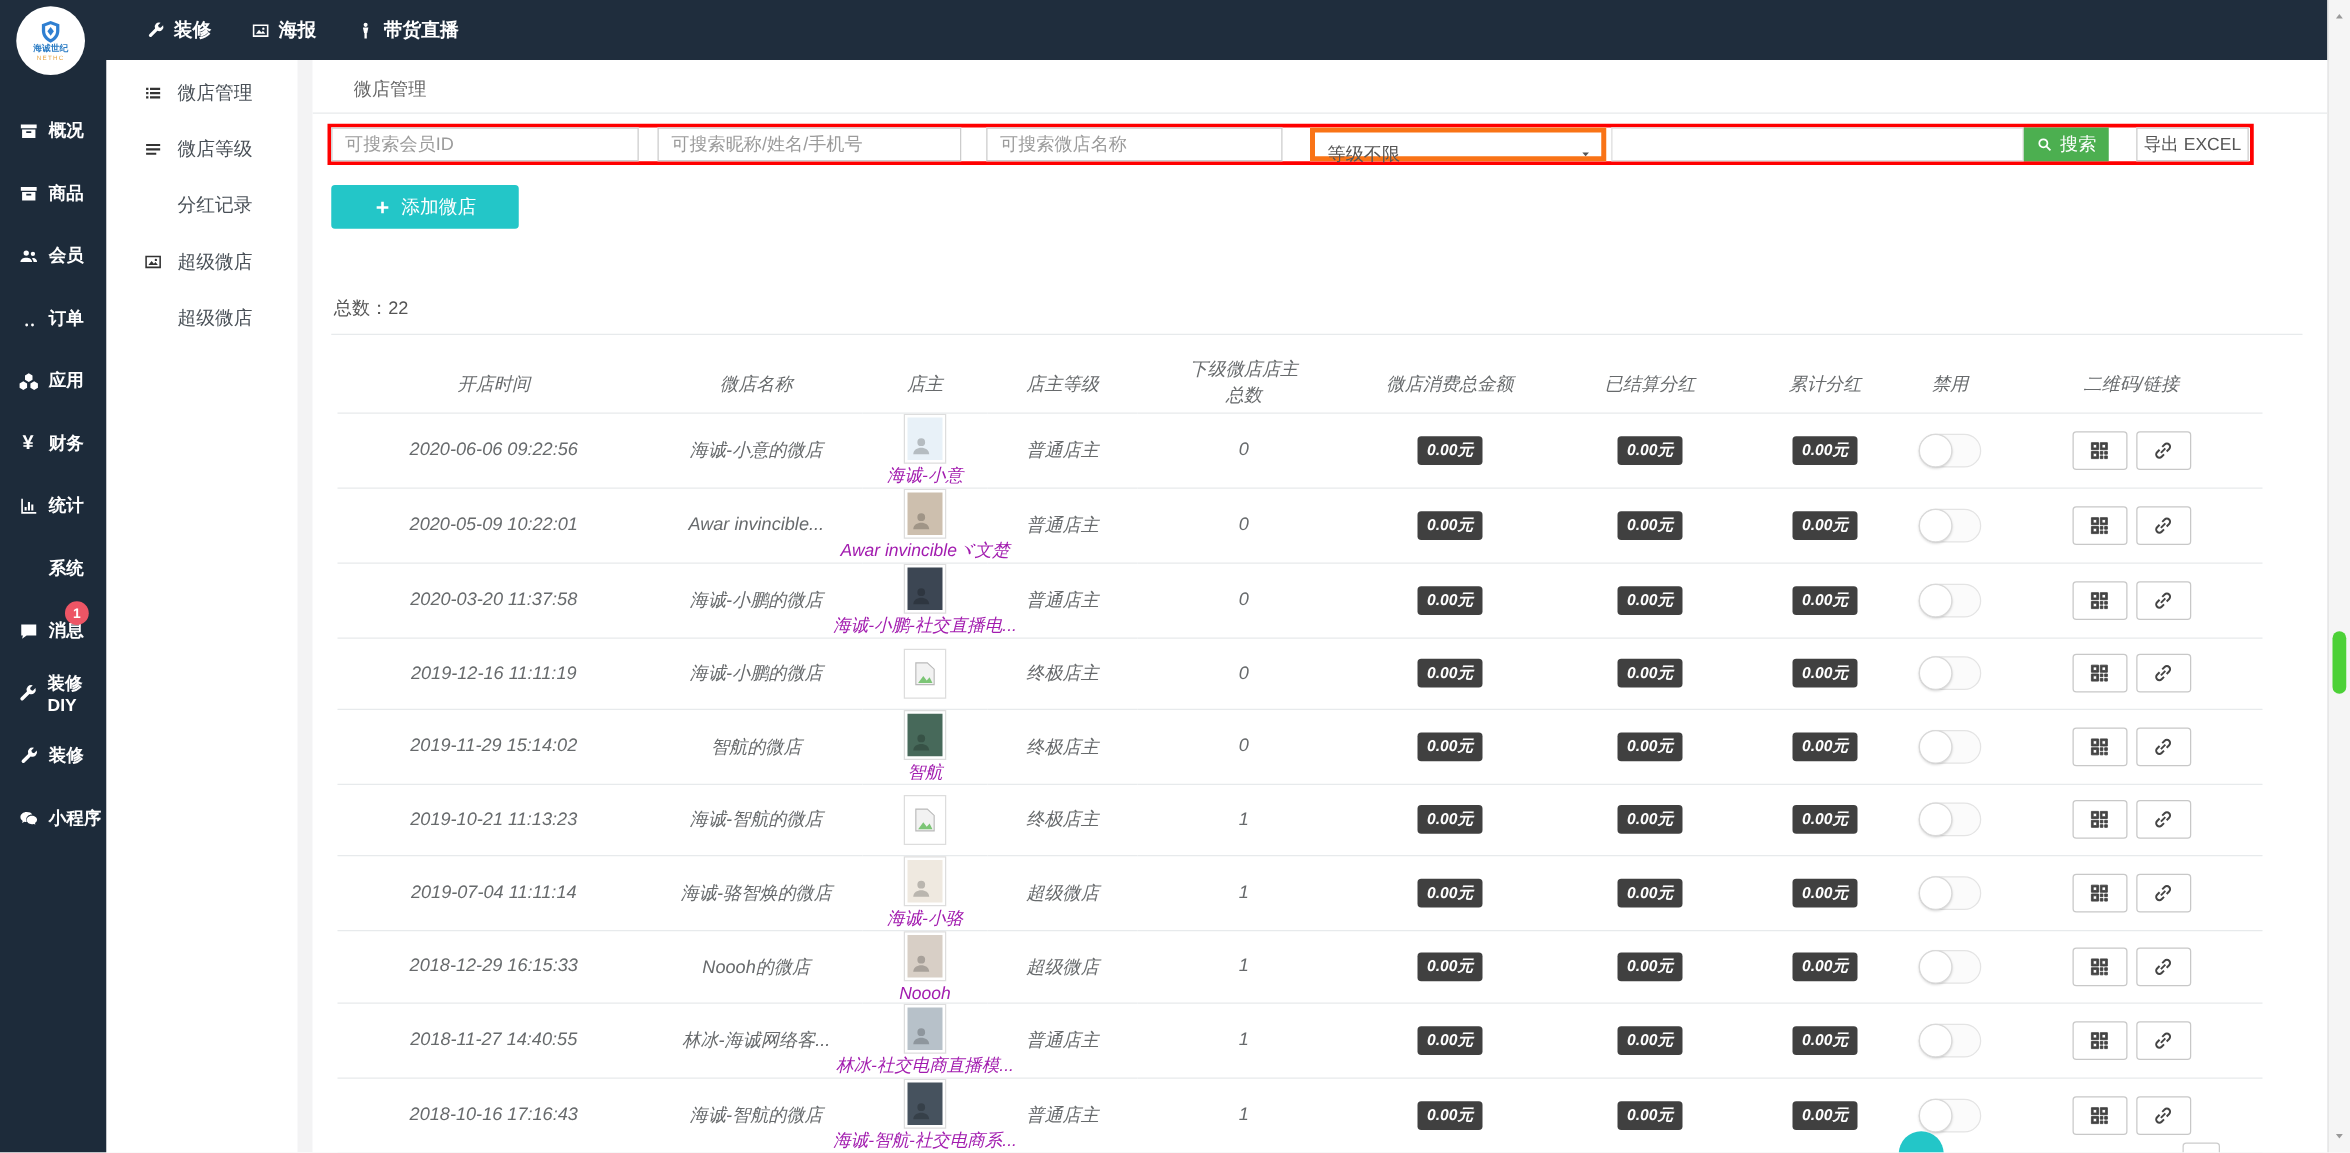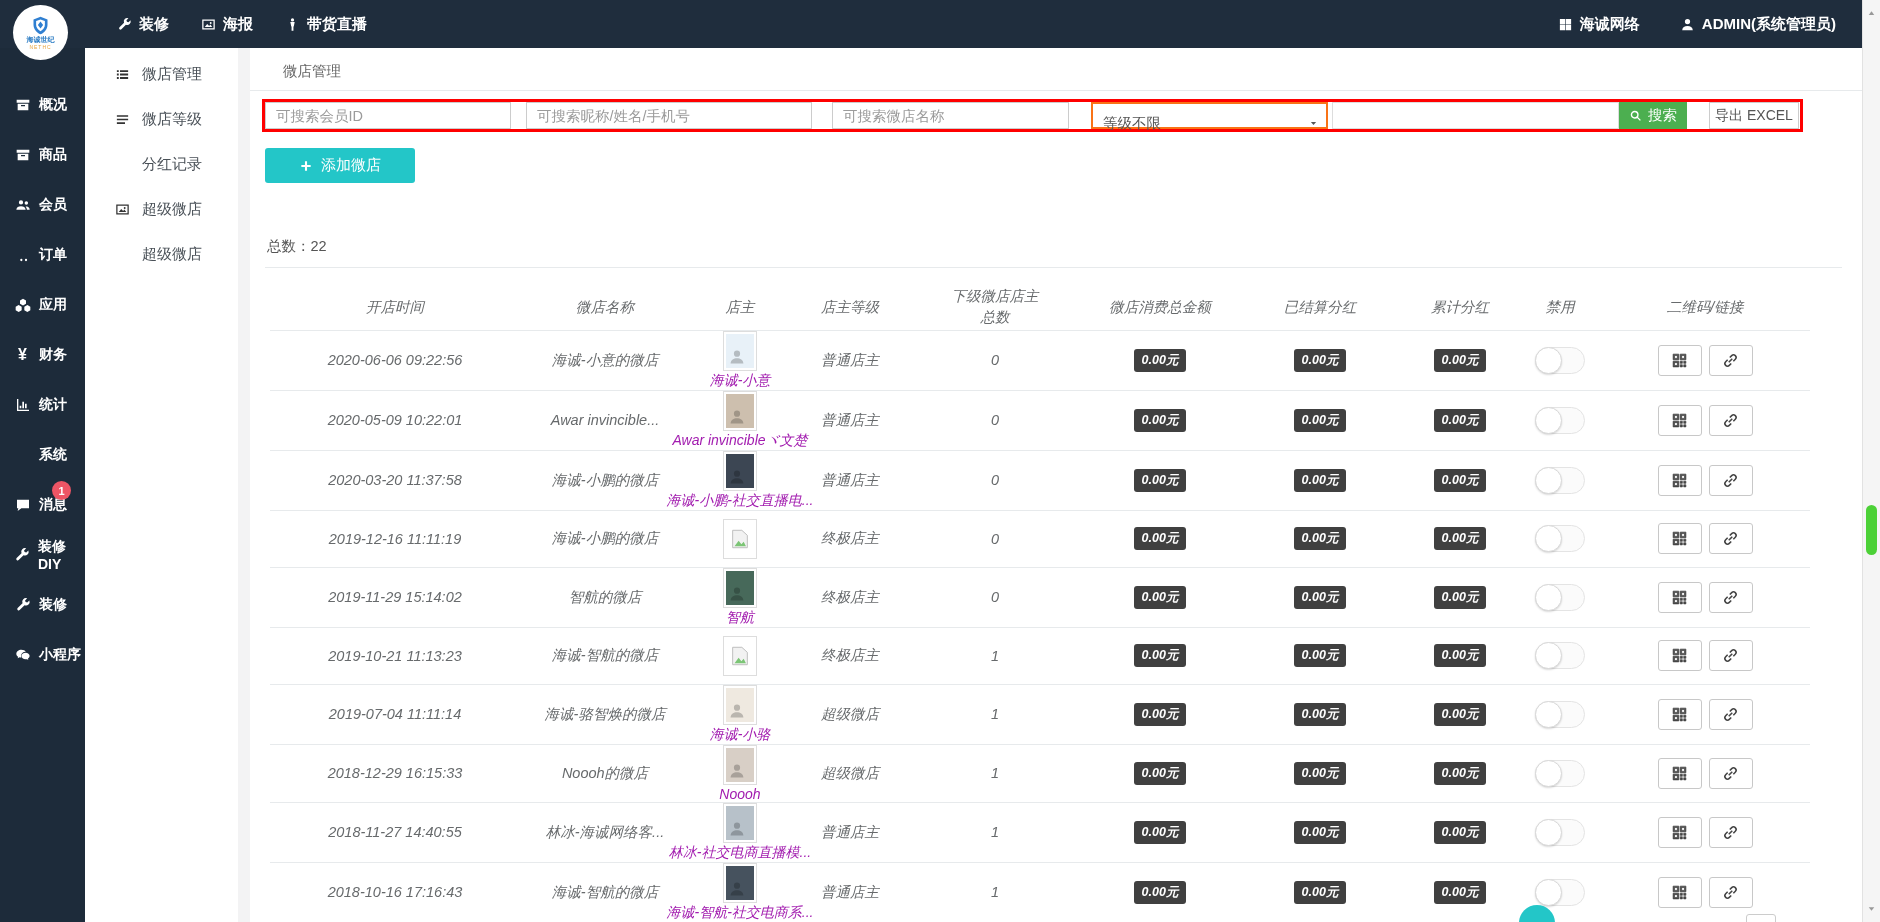--- a/index.html
+++ b/index.html
@@ -38,23 +38,23 @@
   .content { position:absolute; left:250px; top:48px; width:1612px; height:874px; background:#fff; overflow:hidden; }
   .breadcrumb { position:absolute; left:33px; top:14px; font-size:14.5px; color:#666; }
   .crumb-divider { position:absolute; left:0; top:42px; width:100%; height:1px; background:#e7eaec; }
 
   .search-box { position:absolute; left:12px; top:51px; width:1541px; height:33px; border:3px solid #ff0000; background:#fff;
     display:flex; align-items:center; }
   .si { height:27px; border:1px solid #ccc; font-size:14.5px; color:#555; padding:0 10px; outline:none; background:#fff;
     font-family:"Liberation Sans","DejaVu Sans",sans-serif; }
   .si::placeholder { color:#9b9b9b; opacity:1; }
   .in1 { width:246px; }
-  .in2 { width:286px; margin-left:15px; }
+  .in2 { width:243px; margin-left:15px; }
   .in3 { width:237px; margin-left:20px; }
-  .level-select { width:237px; margin-left:22px; height:27px; border:2px solid #f97316; display:flex; align-items:center;
+  .level-select { width:237px; margin-left:22px; height:27px; border:4px solid #f97316; display:flex; align-items:center;
     justify-content:space-between; padding:16px 8px 0 10px; font-size:14.5px; color:#555; cursor:pointer; background:#fff; }
   .level-select .icon { font-size:9px; color:#555; }
   .level-select .icon svg { fill:#555; }
   .empty-input { flex:1; margin-left:4px; height:27px; border:1px solid #ddd; background:#fff; }
   .search-btn { width:68px; height:27px; background:#4caf50; color:#fff; border:none; font-size:14.5px; display:flex;
     align-items:center; justify-content:center; gap:6px; cursor:pointer; font-family:Liberation Sans, sans-serif; }
   .search-btn .icon { font-size:13px; color:#fff; }
   .search-btn .icon svg { stroke:#fff; }
   .export-btn { width:90px; height:27px; background:#fff; border:1px solid #ccc; color:#555; font-size:14px; margin-left:22px;
     margin-right:1px; display:flex; align-items:center; justify-content:center; cursor:pointer; font-family:inherit; }
@@ -121,38 +121,20 @@
         </span>
      <span>海报</span>
    </div>
       <div class="tb-item">
      <span class="icon">
           <svg viewBox="0 0 24 24">
             <path d="M12 2a2.6 2.6 0 1 1 0 5.2A2.6 2.6 0 0 1 12 2zM8.5 8h7L14 15h-.5v7h-3v-7H10L8.5 8z"></path>
           </svg>
         </span>
      <span>带货直播</span>
-   </div>
-    </div>
-  <div class="tb-right" id="tb-right">
-      <div class="tb-item">
-     <span class="icon">
-          <svg viewBox="0 0 24 24">
-            <path d="M3 3h8.5v8.5H3V3zm9.5 0H21v8.5h-8.5V3zM3 12.5h8.5V21H3v-8.5zm9.5 0H21V21h-8.5v-8.5z"></path>
-          </svg>
-        </span>
-     <span>海诚网络</span>
-   </div>
-      <div class="tb-item">
-     <span class="icon">
-          <svg viewBox="0 0 24 24">
-            <path d="M12 3a4.2 4.2 0 1 1 0 8.4A4.2 4.2 0 0 1 12 3zM3.5 21c.3-4.5 4-6.5 8.5-6.5s8.2 2 8.5 6.5h-17z"></path>
-          </svg>
-        </span>
-     <span>ADMIN(系统管理员)</span>
    </div>
     </div>
 </div>
 
 <div class="brand-badge">
   <span class="icon">
       <svg viewBox="0 0 24 24">
         <path fill="#2f7fd1" d="M12 2l8 3v6c0 5-3.5 9-8 11-4.5-2-8-6-8-11V5l8-3z"></path>
         <path fill="#fff" d="M12 5l5 1.9v4.2c0 3.2-2.2 5.9-5 7.4-2.8-1.5-5-4.2-5-7.4V6.9L12 5z"></path>
         <path fill="#2f7fd1" d="M12 7.5l3 4-3 4-3-4 3-4z"></path>

